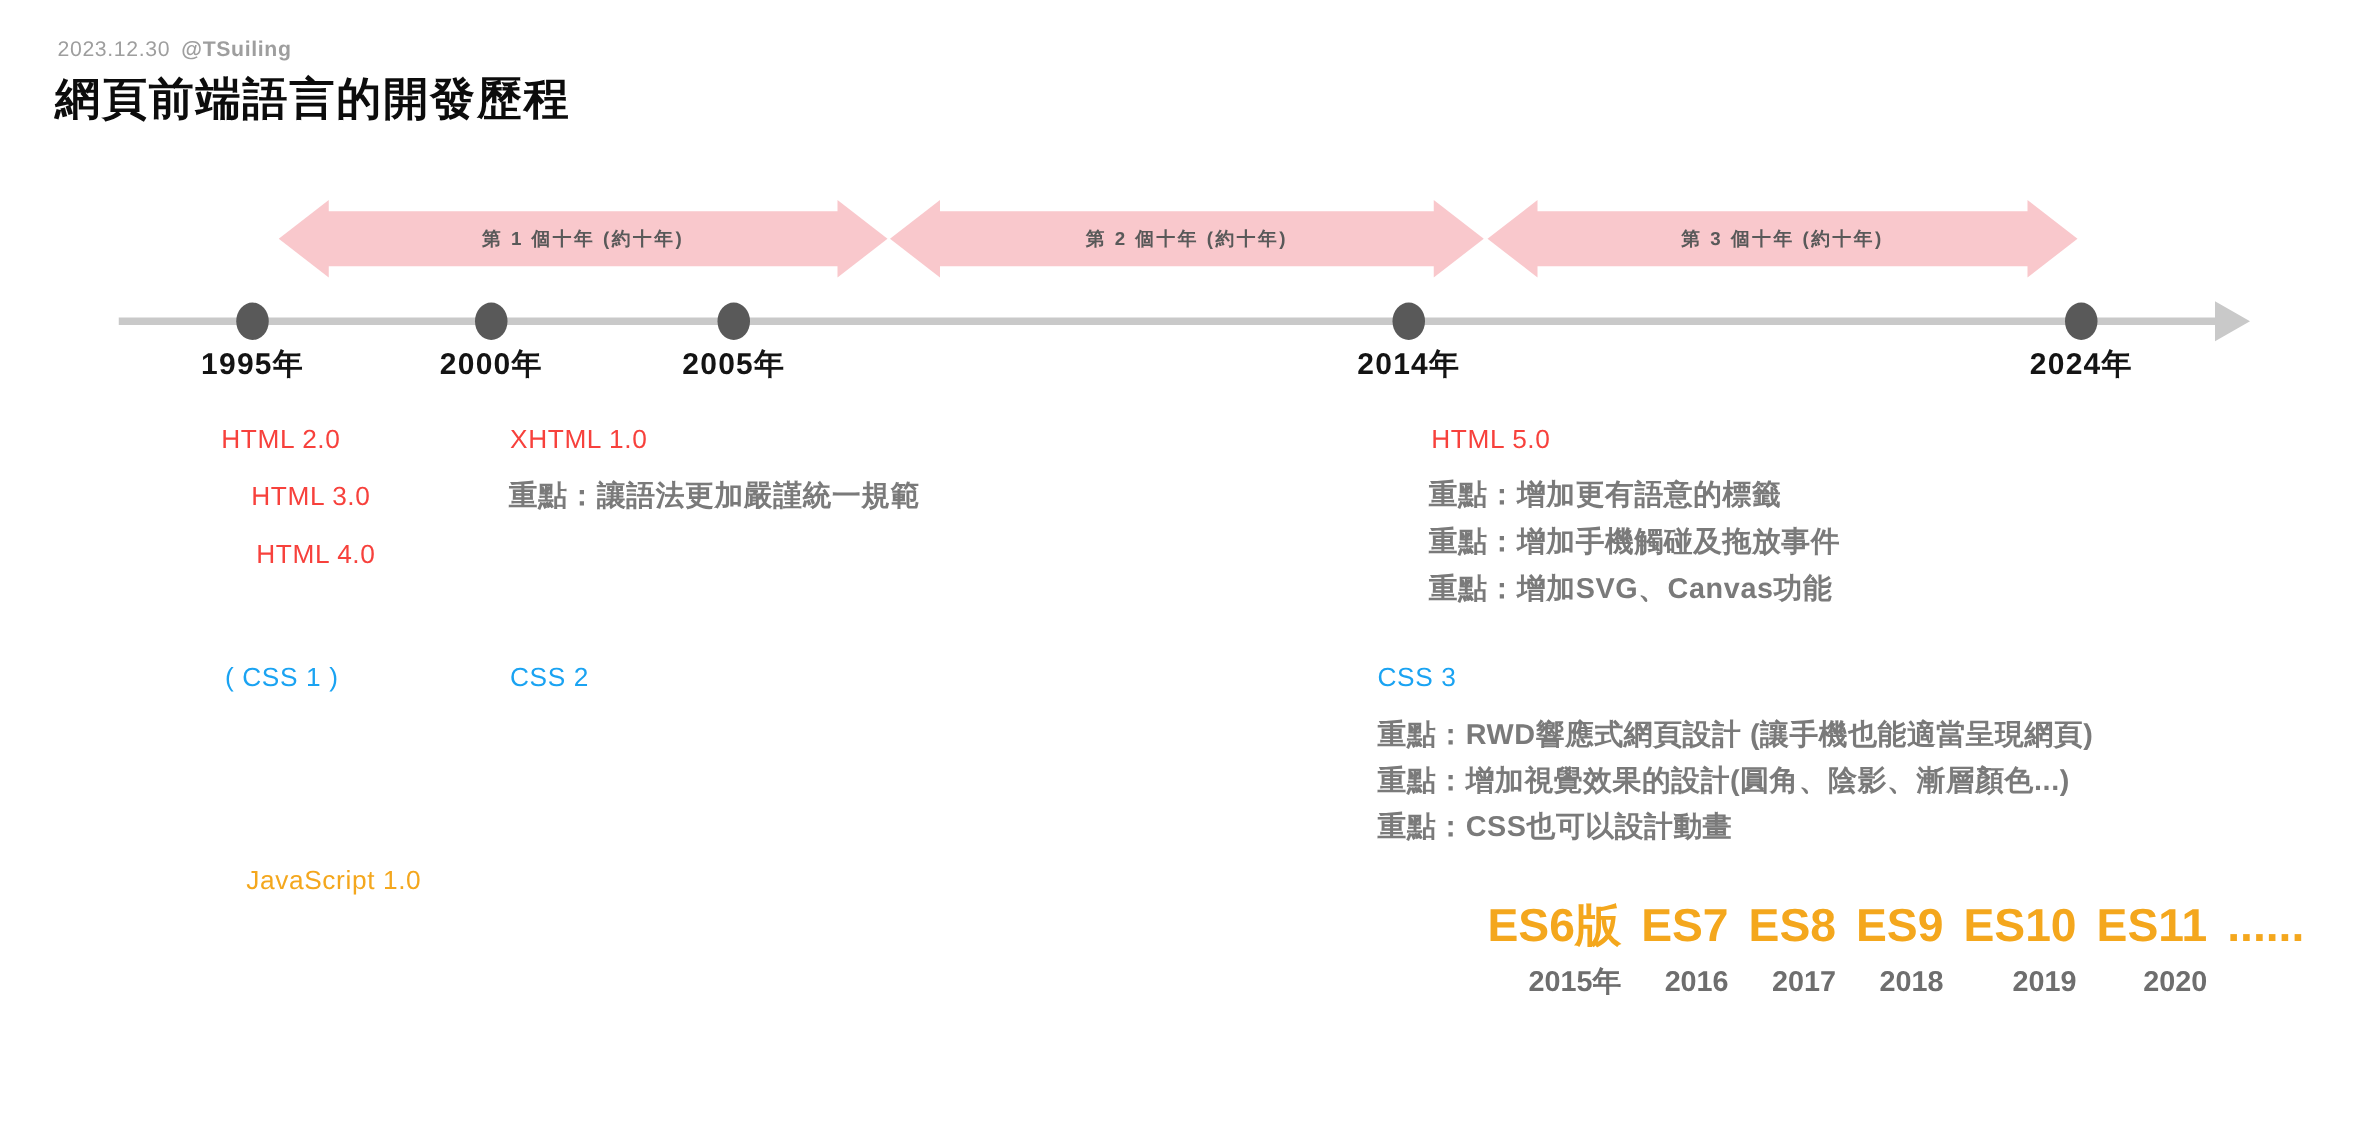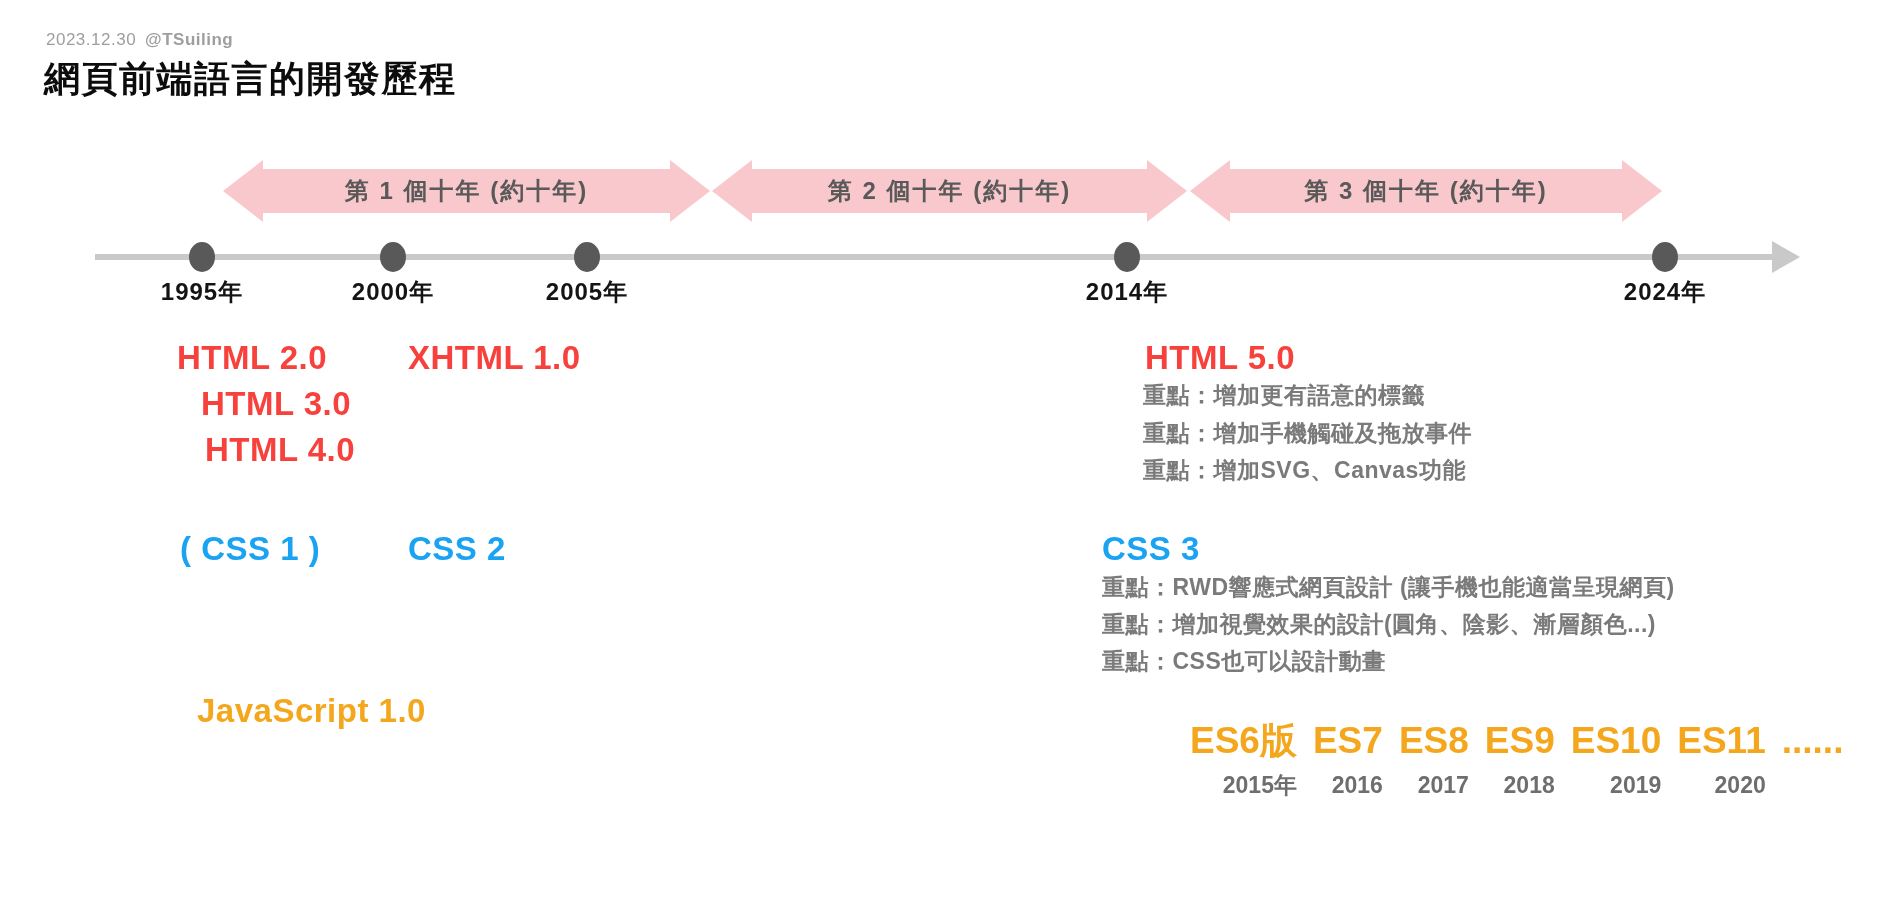--- a/index.html
+++ b/index.html
@@ -12,34 +12,34 @@
   .page-title { position:absolute; left:44px; top:55px; font-size:36px; font-weight:800; color:#0c0c0c; letter-spacing:1.5px; }
 
   
   .arrow { position:absolute; top:160px; height:62px; }
   .arrow .head { position:absolute; top:0; width:0; height:0;
                  border-top:31px solid transparent; border-bottom:31px solid transparent; }
   .arrow .head.left  { left:0;  border-right:40px solid #f9c8cc; }
   .arrow .head.right { right:0; border-left:40px solid #f9c8cc; }
   .arrow .bar { position:absolute; left:38px; right:38px; top:9px; bottom:9px; background:#f9c8cc;
                 display:flex; align-items:center; justify-content:center;
-                font-size:24px; font-weight:700; color:#595959; letter-spacing:2px; }
+                font-size:15px; font-weight:700; color:#595959; letter-spacing:2px; }
 
   
   .tl-line { position:absolute; left:95px; top:254px; width:1680px; height:6px; background:#c9c9c9; }
   .tl-head { position:absolute; left:1772px; top:241px; width:0; height:0;
              border-top:16px solid transparent; border-bottom:16px solid transparent;
              border-left:28px solid #c9c9c9; }
   .dot { position:absolute; top:242px; width:26px; height:30px; border-radius:50%;
          background:#595959; transform:translateX(-50%); }
   .year { position:absolute; top:280px; transform:translateX(-50%); white-space:nowrap;
           font-size:24px; font-weight:700; color:#141414; letter-spacing:1px; line-height:1; }
 
   
-  .lang { position:absolute; font-size:33px; font-weight:700; letter-spacing:.5px; line-height:1; white-space:nowrap; }
+  .lang { position:absolute; font-size:21px; font-weight:400; letter-spacing:.5px; line-height:1; white-space:nowrap; }
   .red    { color:#f7413c; }
   .blue   { color:#1aa3f2; }
   .orange { color:#f4a71d; }
   .note { position:absolute; font-size:23px; font-weight:700; color:#7a7a7a;
           letter-spacing:.5px; line-height:1; white-space:nowrap; }
 
   
   .es-row { position:absolute; left:1190px; top:722px; display:flex; gap:16px; }
   .es-col { display:flex; flex-direction:column; }
   .es-label { font-size:37px; font-weight:700; color:#f4a71d; line-height:1; white-space:nowrap; }
@@ -84,20 +84,21 @@
   <div class="year" style="left:393px;">2000年</div>
   <div class="year" style="left:587px;">2005年</div>
   <div class="year" style="left:1127px;">2014年</div>
   <div class="year" style="left:1665px;">2024年</div>
 
   <div class="lang red" style="left:177px;top:341px;">HTML 2.0</div>
   <div class="lang red" style="left:201px;top:387px;">HTML 3.0</div>
   <div class="lang red" style="left:205px;top:433px;">HTML 4.0</div>
 
   <div class="lang red" style="left:408px;top:341px;">XHTML 1.0</div>
+  <div class="note" style="left:407px;top:385px;">重點：讓語法更加嚴謹統一規範</div>
 
   <div class="lang red" style="left:1145px;top:341px;">HTML 5.0</div>
   <div class="note" style="left:1143px;top:384px;">重點：增加更有語意的標籤</div>
   <div class="note" style="left:1143px;top:459px;">重點：增加SVG、Canvas功能</div>
   <div class="note" style="left:1143px;top:422px;">重點：增加手機觸碰及拖放事件</div>
 
   <div class="lang blue" style="left:180px;top:532px;">( CSS 1 )</div>
   <div class="lang blue" style="left:408px;top:532px;">CSS 2</div>
   <div class="lang blue" style="left:1102px;top:532px;">CSS 3</div>
   <div class="note" style="left:1102px;top:613px;">重點：增加視覺效果的設計(圓角、陰影、漸層顏色...)</div>

